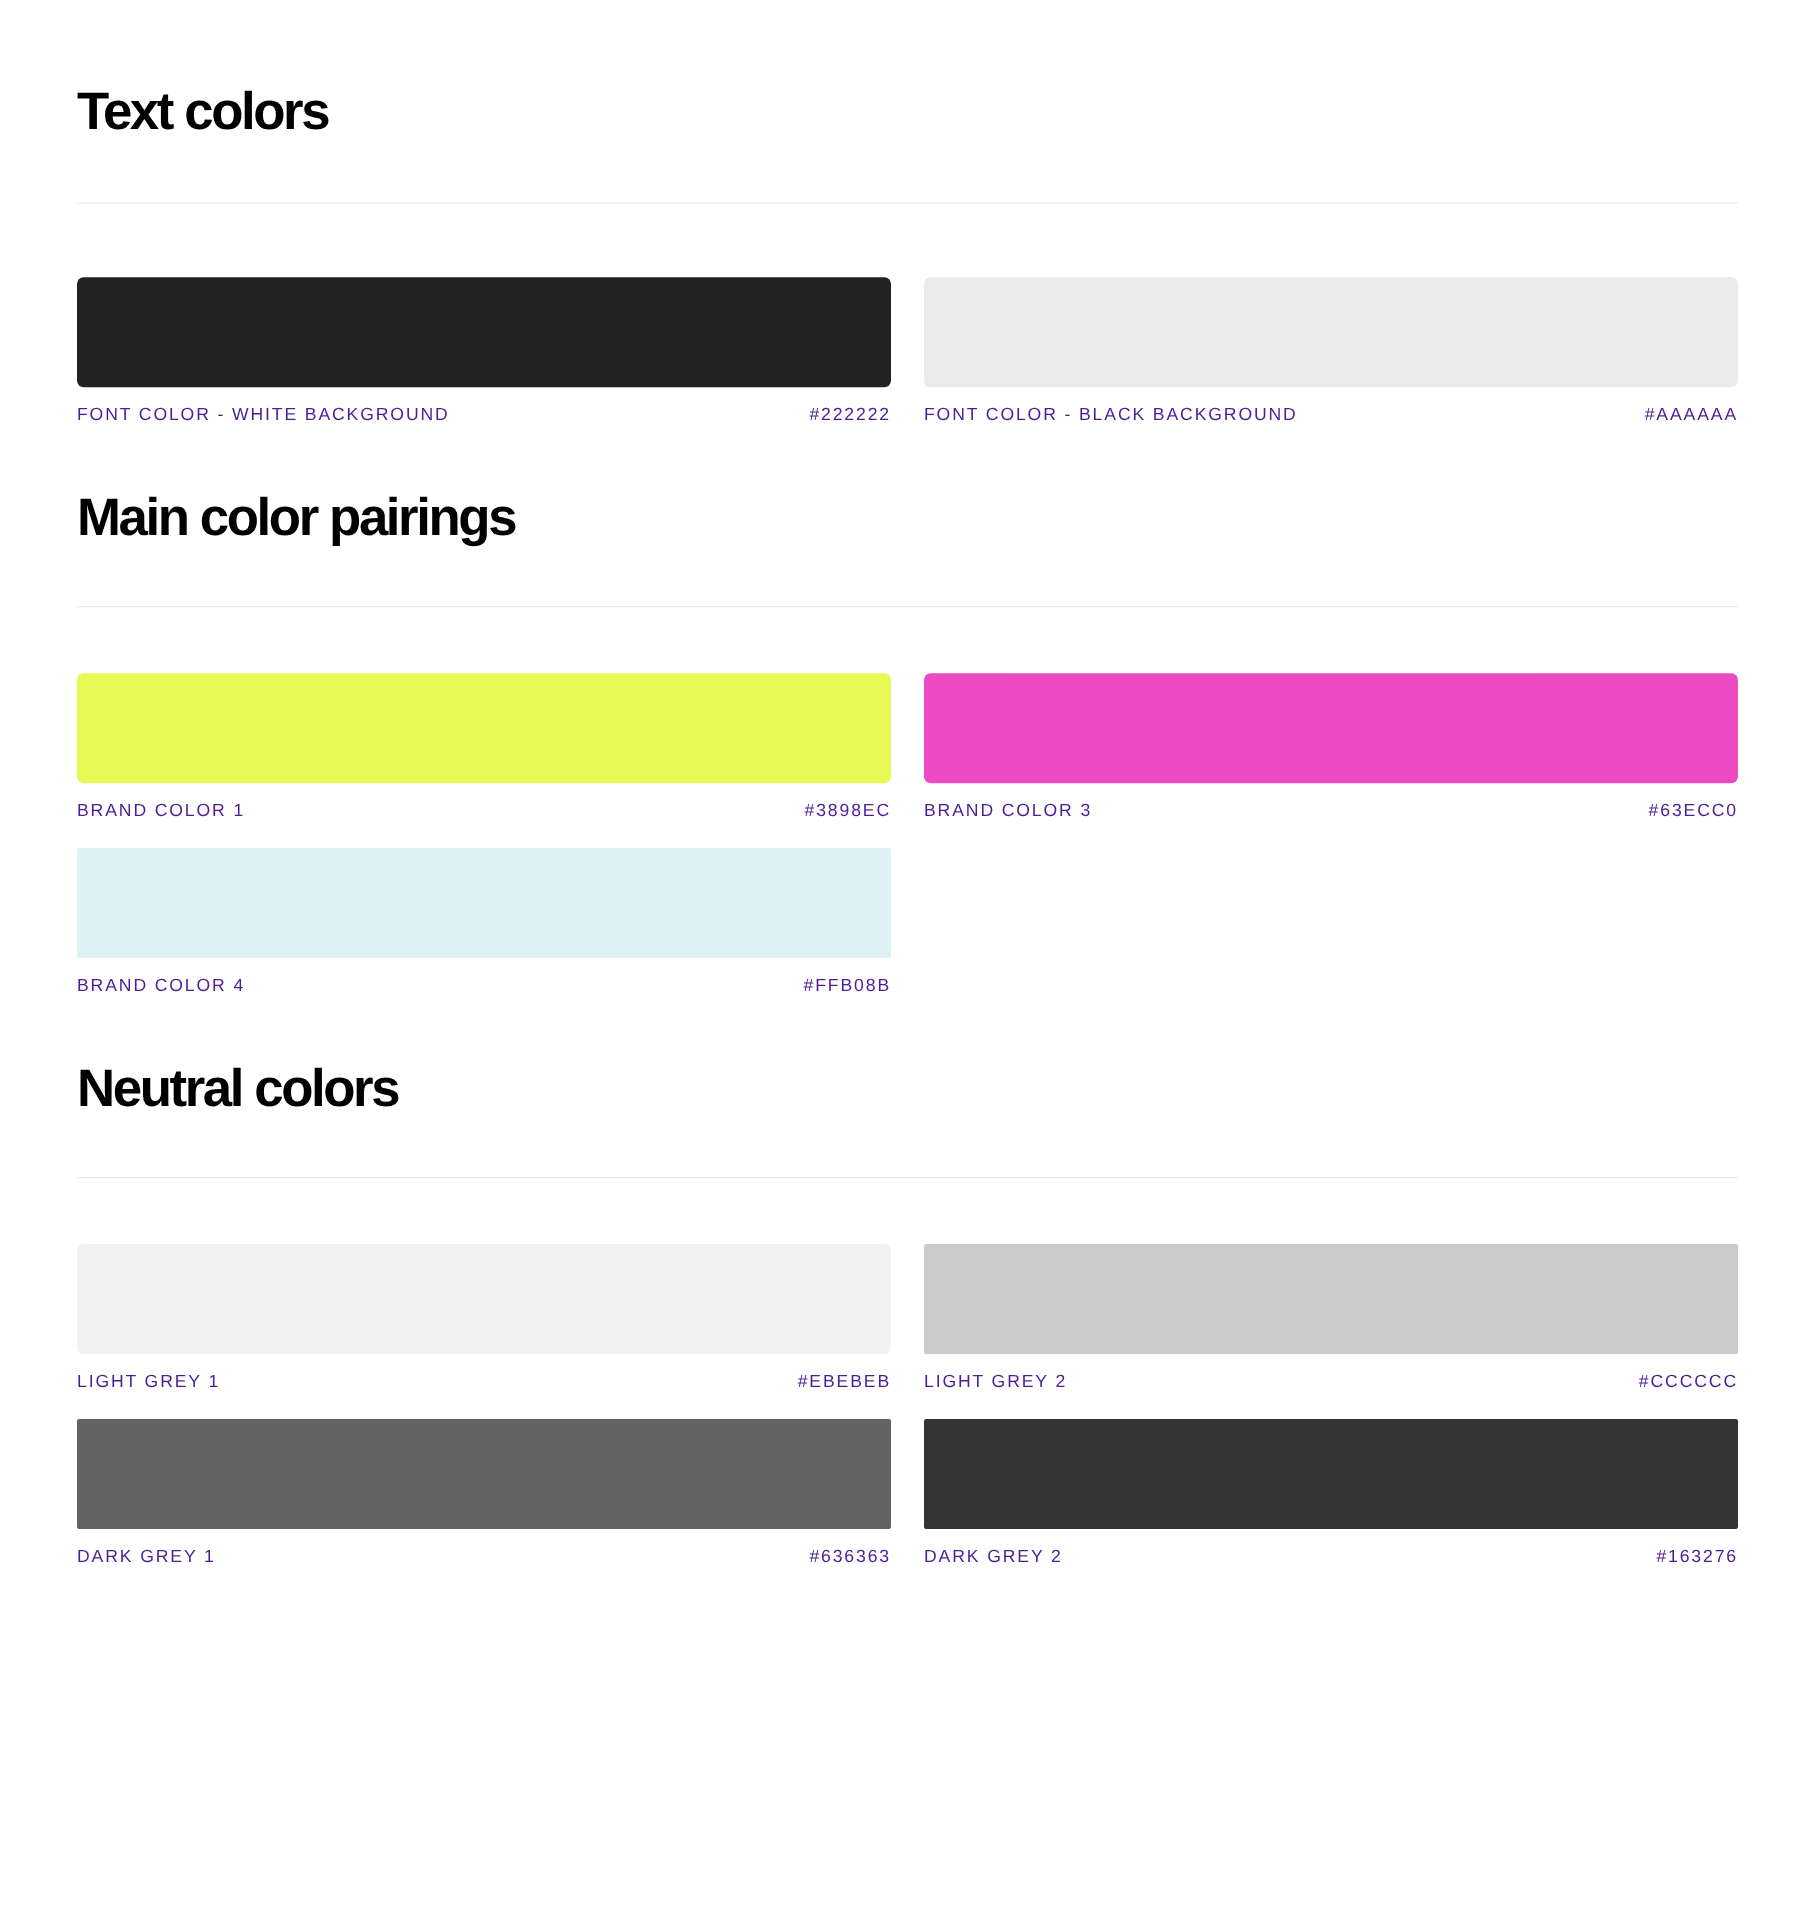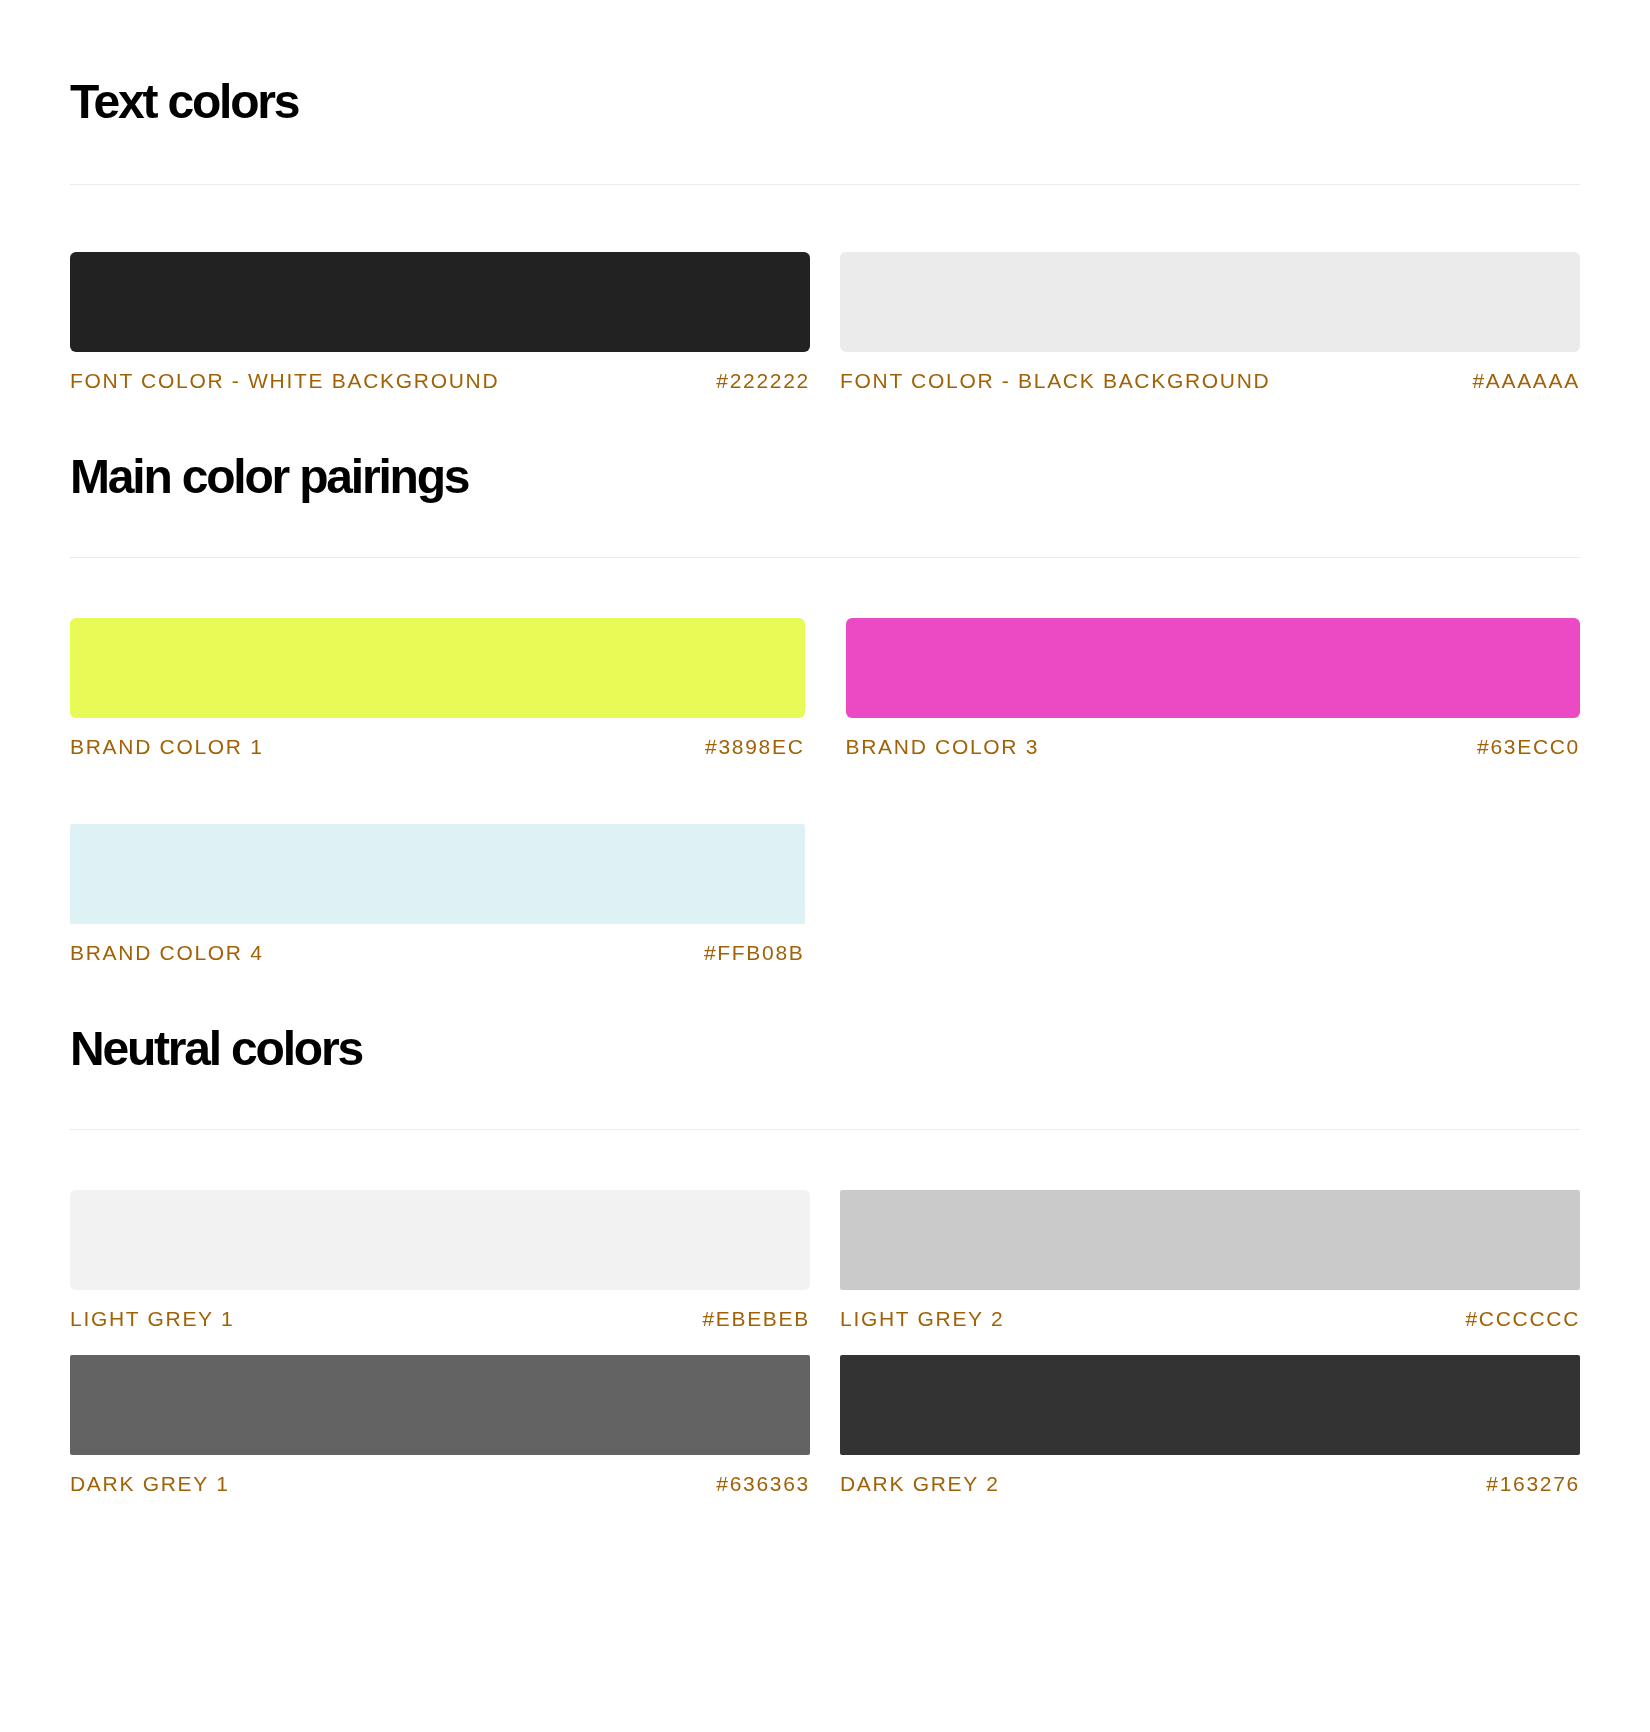--- a/index.html
+++ b/index.html
@@ -57,35 +57,35 @@
   .swatch-meta {
     display: flex;
     justify-content: space-between;
     align-items: baseline;
     padding-top: 17px;
     padding-bottom: 24px;
   }
   .swatch-label,
   .swatch-hex {
     font-family: "Liberation Sans", sans-serif;
-    font-size: 21px;
+    font-size: 16px;
     font-weight: normal;
     letter-spacing: 1.7px;
-    color: #a16207;
+    color: #4c1d95;
     white-space: nowrap;
   }
 
   
   #section-text-colors .section-heading { padding-top: 78px; }
   #section-text-colors .section-rule    { margin-top: 58px; }
   #section-text-colors .swatch-grid     { margin-top: 67px; }
 
   #section-main-pairings .section-heading { padding-top: 36px; }
   #section-main-pairings .section-rule    { margin-top: 56px; }
-  #section-main-pairings .swatch-grid     { margin-top: 60px; gap: 41px; }
+  #section-main-pairings .swatch-grid     { margin-top: 60px; }
 
   #section-neutral-colors .section-heading { padding-top: 36px; }
   #section-neutral-colors .section-rule    { margin-top: 56px; }
   #section-neutral-colors .swatch-grid     { margin-top: 60px; }
 </style>
 </head>
 <body>
 
 <div class="page">
 

